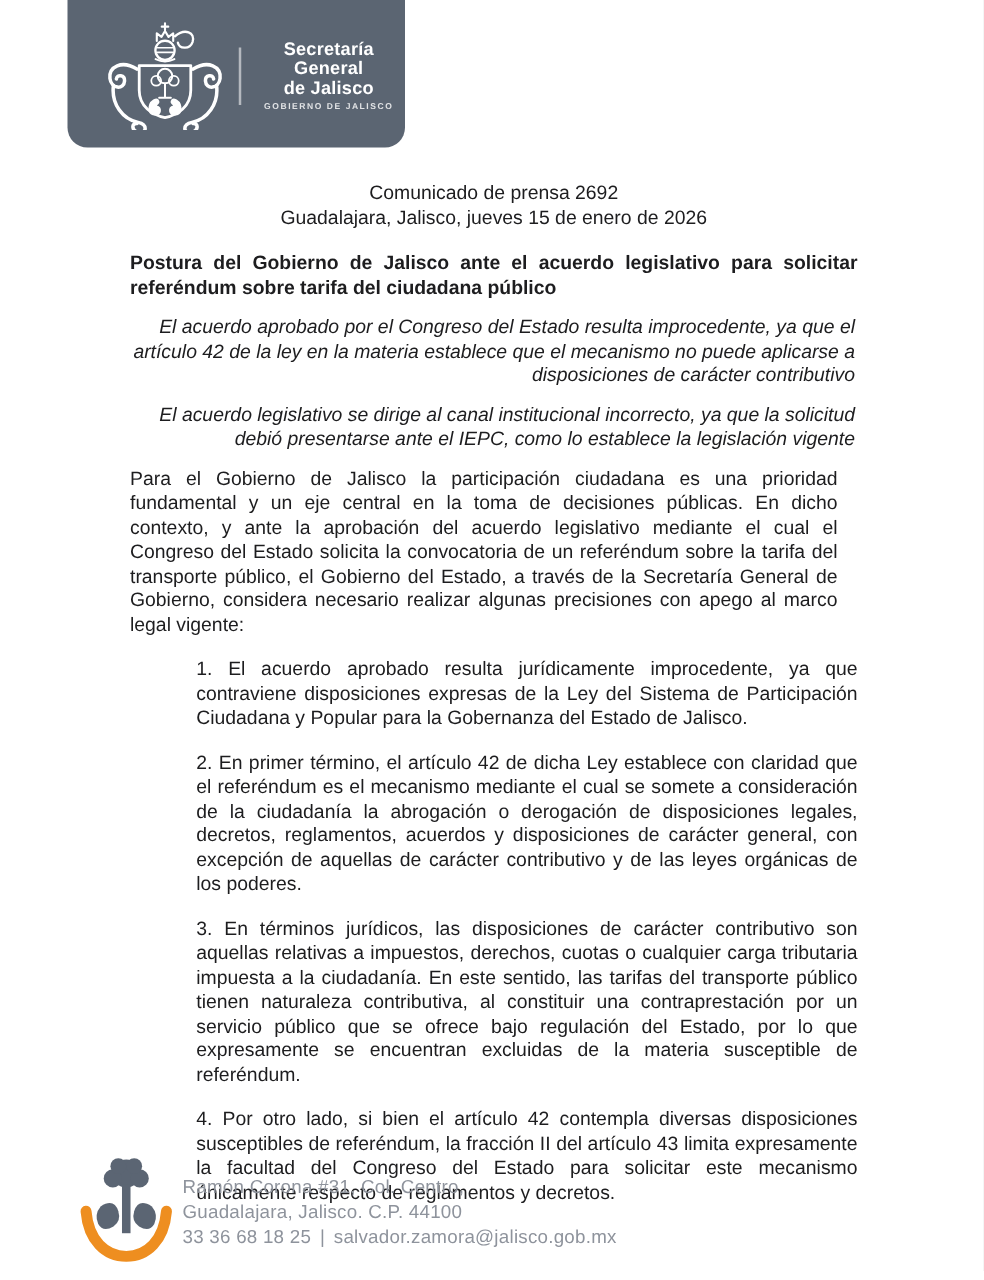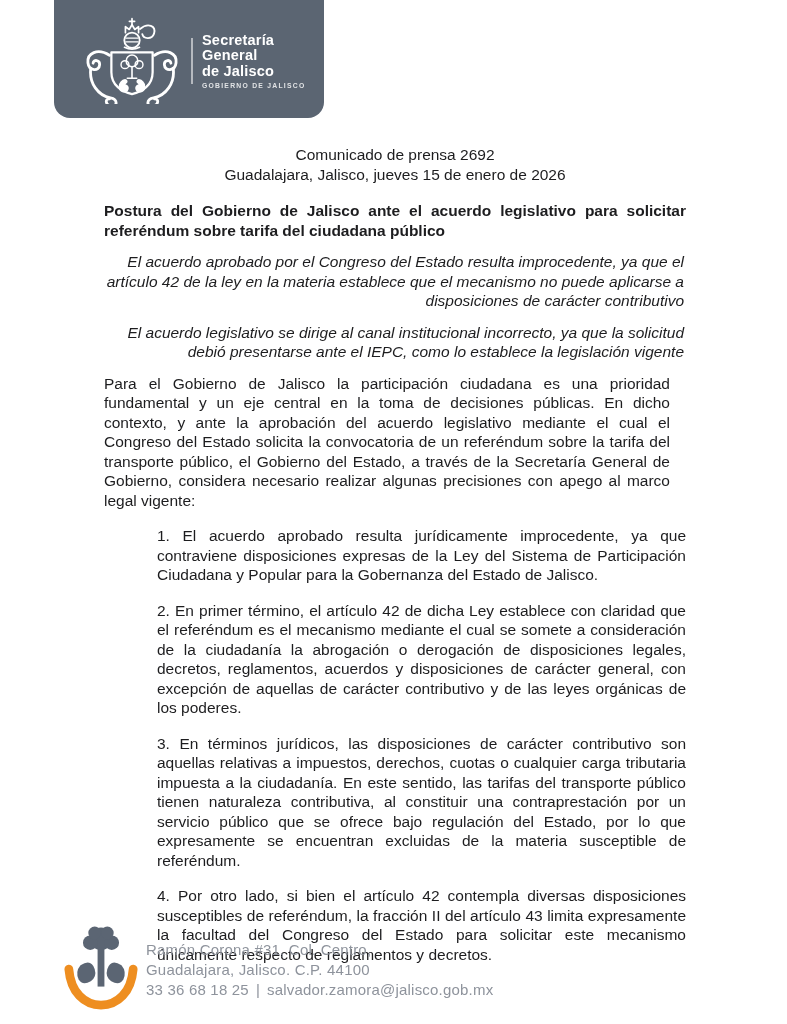--- a/index.html
+++ b/index.html
@@ -13,21 +13,21 @@
   .brandbar {
     position:absolute; top:0; left:54px; width:270px; height:118px;
     background:#5b6572; border-radius:0 0 16px 16px;
     display:flex; align-items:center;
   }
   .crest { margin-left:26px; flex:0 0 auto; }
   .brand-sep {
     width:2px; height:46px; background:rgba(255,255,255,.55);
     margin:4px 9px 0 7px; flex:0 0 auto;
   }
-  .brandtext { margin-top:4px; }
+  .brandtext { margin-top:4px;text-align:center; }
   .brand-line { font-weight:bold; color:#ffffff; font-size:14.5px; line-height:15.5px; letter-spacing:.2px; }
   .brand-sub  { font-weight:bold; color:rgba(255,255,255,.82); font-size:6.8px; letter-spacing:1.25px; margin-top:3px; }
 
   
   .content {
     position:absolute; left:104px; top:145px; width:582px;
     font-size:15.5px; line-height:19.5px;
   }
   .meta { text-align:center; margin:0 0 17px 0; }
   .headline {

